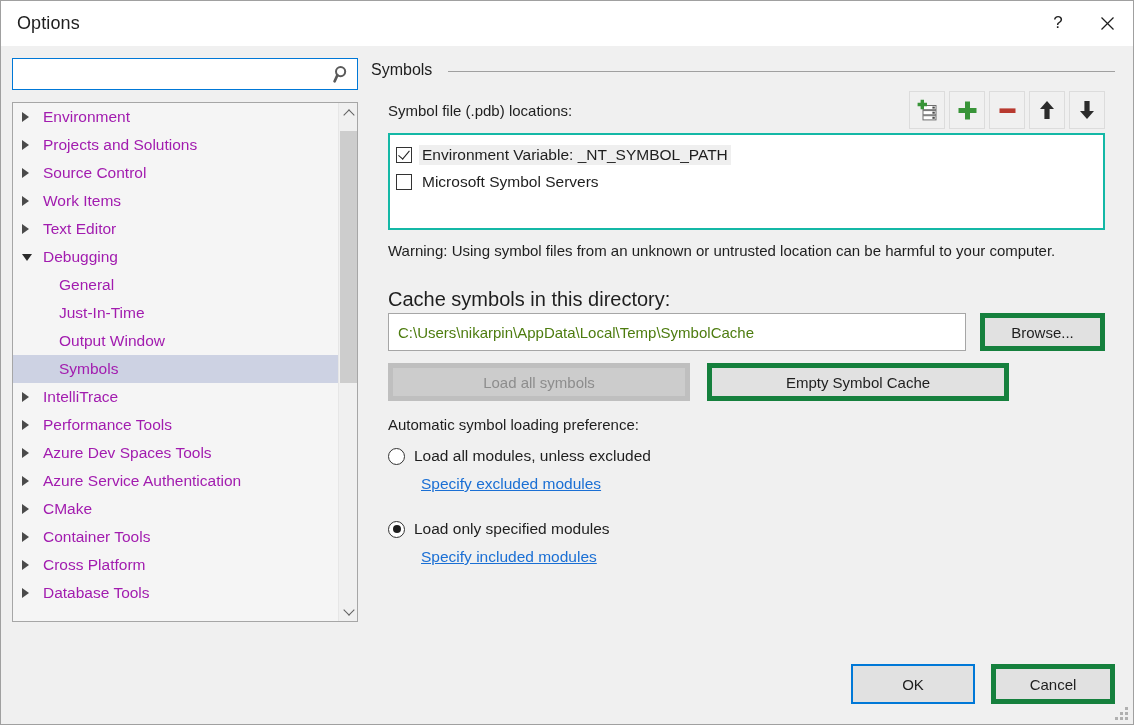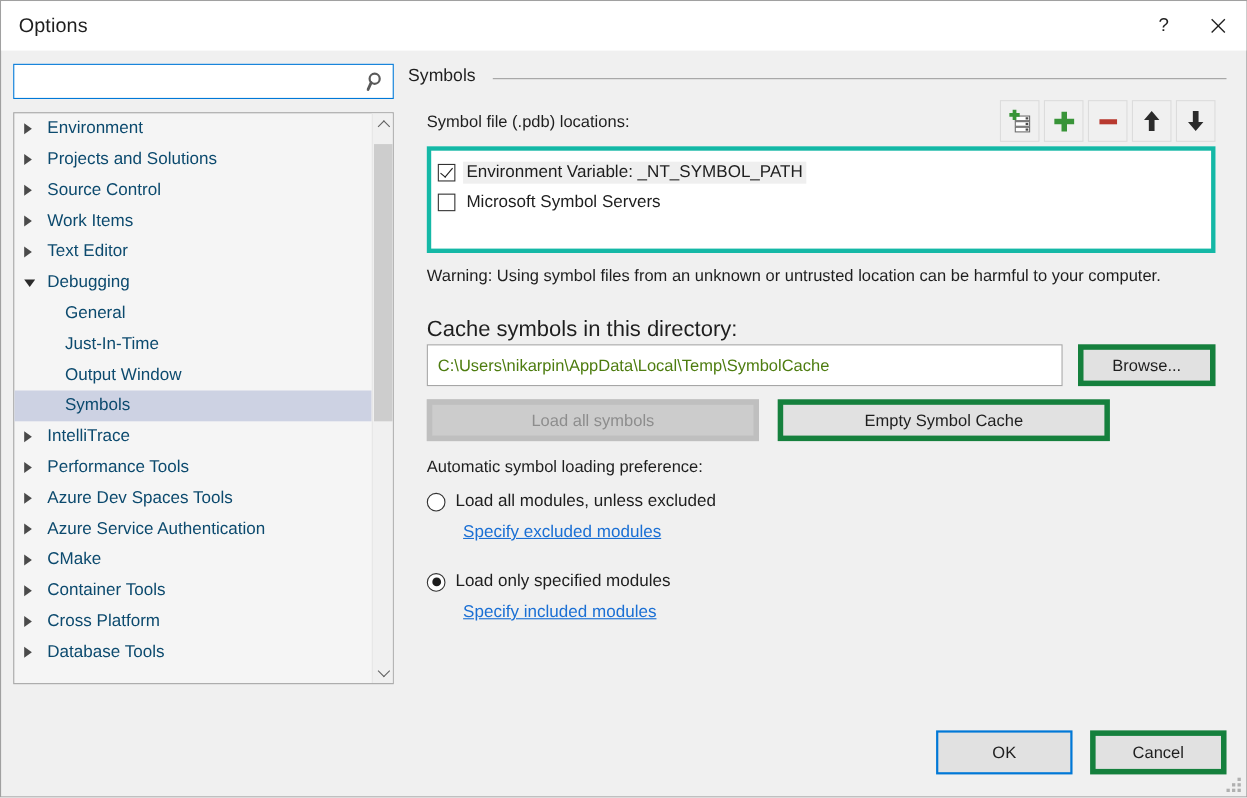--- a/index.html
+++ b/index.html
@@ -94,21 +94,21 @@
   }
   #tree-list {
     position: absolute;
     top: 0; left: 0; right: 19px; bottom: 0;
     overflow: hidden;
   }
   .tree-row {
     height: 28px;
     display: flex; align-items: center;
     font-size: 15.5px;
-    color: #0c4a6e;
+    color: #a21caf;
     padding-left: 9px;
     white-space: nowrap;
     cursor: default;
   }
   .tree-row.child { padding-left: 42px; }
   .tree-row.selected { background: #cdd2e3; }
   .expander {
     width: 17px; min-width: 17px;
     display: flex; align-items: center; justify-content: flex-start;
     color: #3c3c3c;
@@ -194,21 +194,21 @@
     border: 1px solid #dcdcdc;
     display: flex; align-items: center; justify-content: center;
     cursor: default; padding: 0;
   }
 
   #symbol-list {
     position: absolute;
     top: 75px; left: 17px; right: 10px;
     height: 97px;
     background: #ffffff;
-    border: 4px solid #14b8a6;
+    border: 2px solid #14b8a6;
     padding: 6px 6px 0 6px;
   }
   .list-item {
     height: 27px;
     display: flex; align-items: center;
     font-size: 15.5px;
     cursor: default;
   }
   .list-item .lbl { margin-left: 7px; padding: 1px 3px; }
   .list-item.highlighted .lbl { background: #efefef; }

